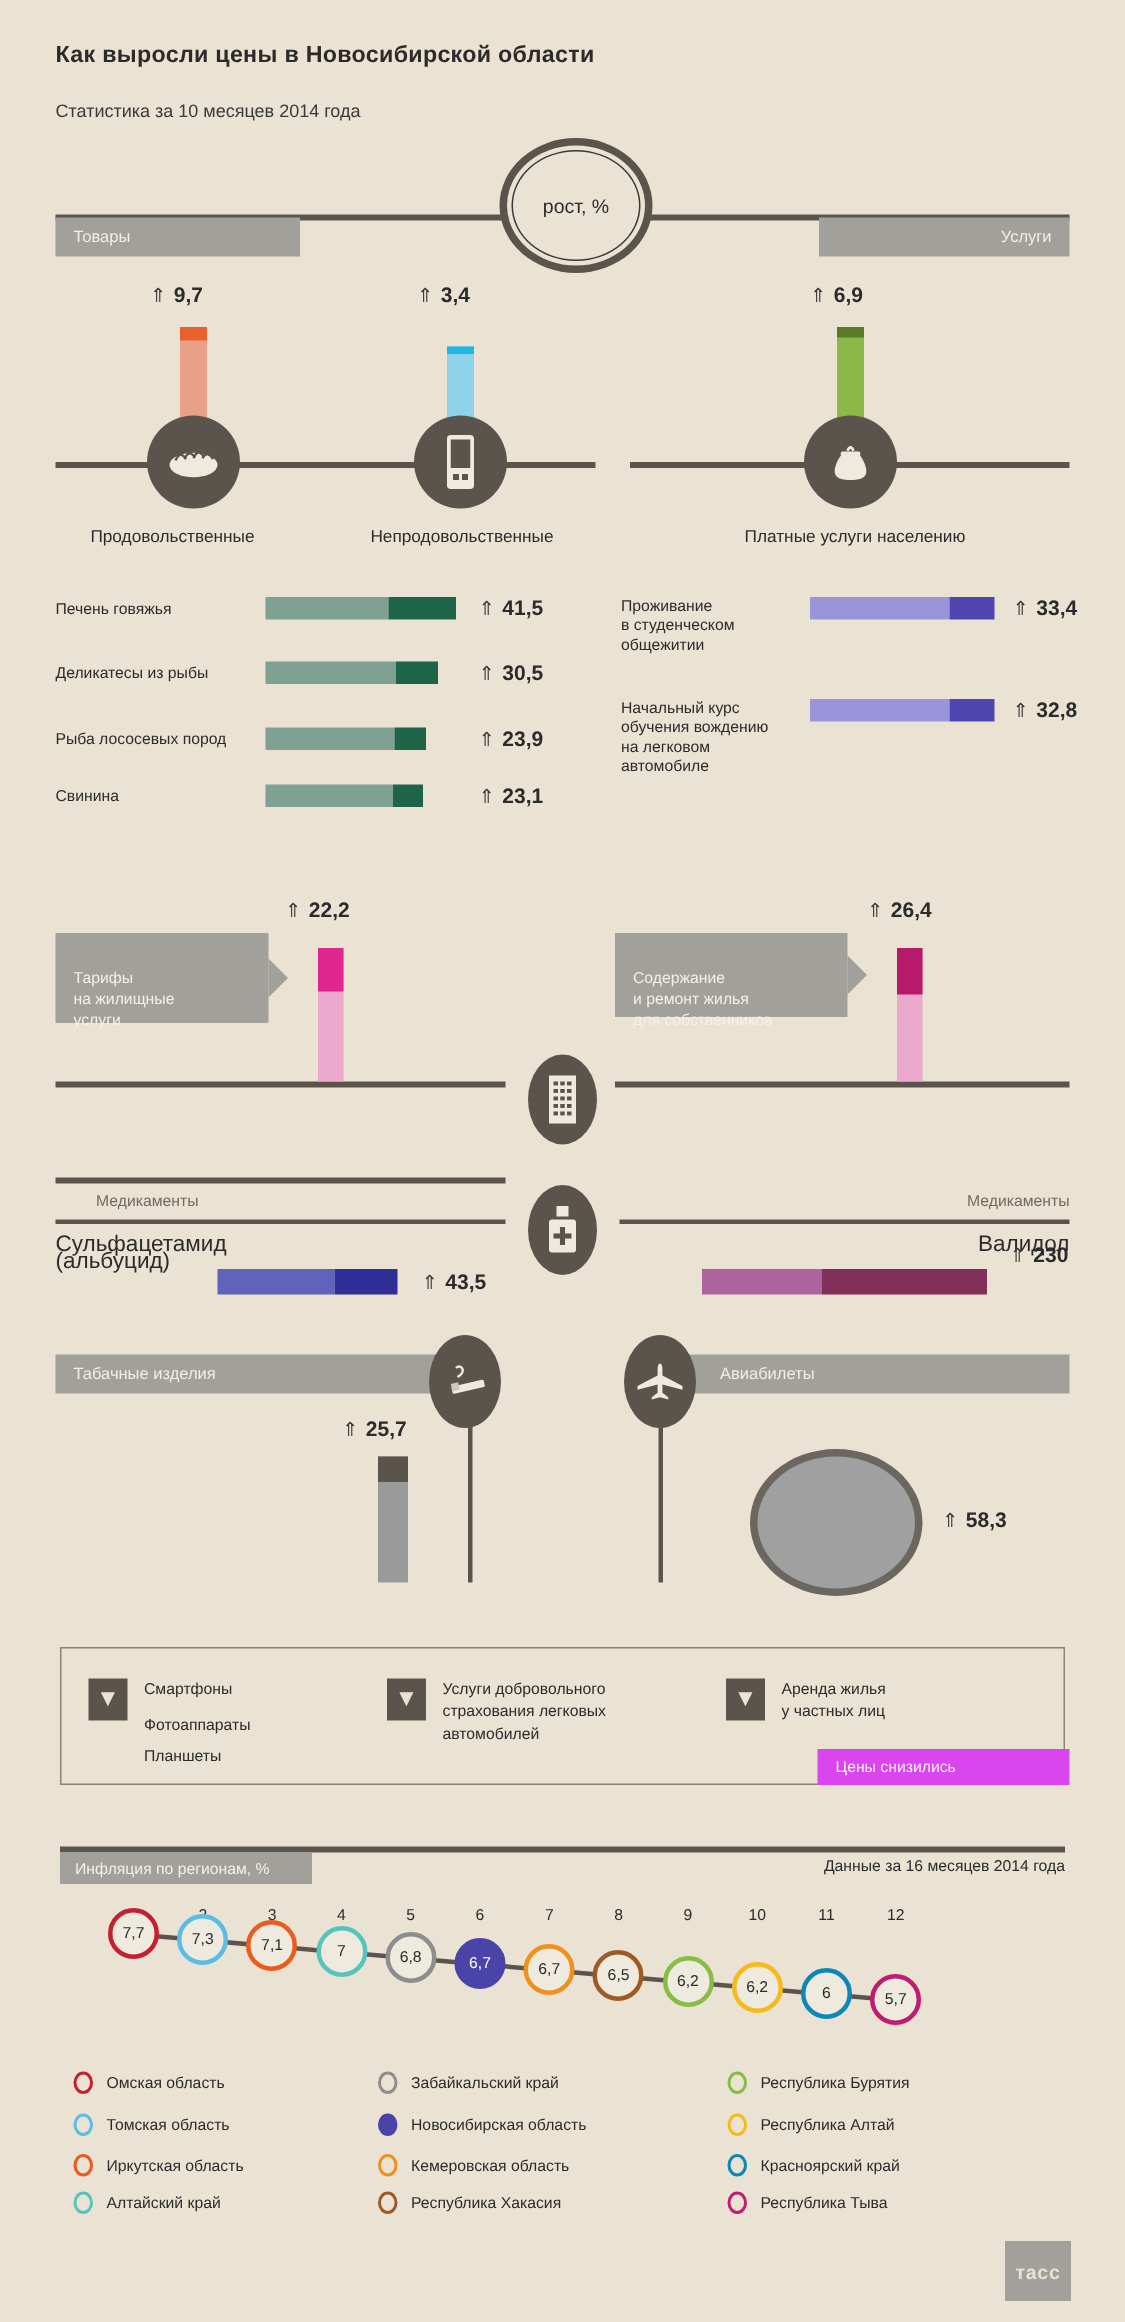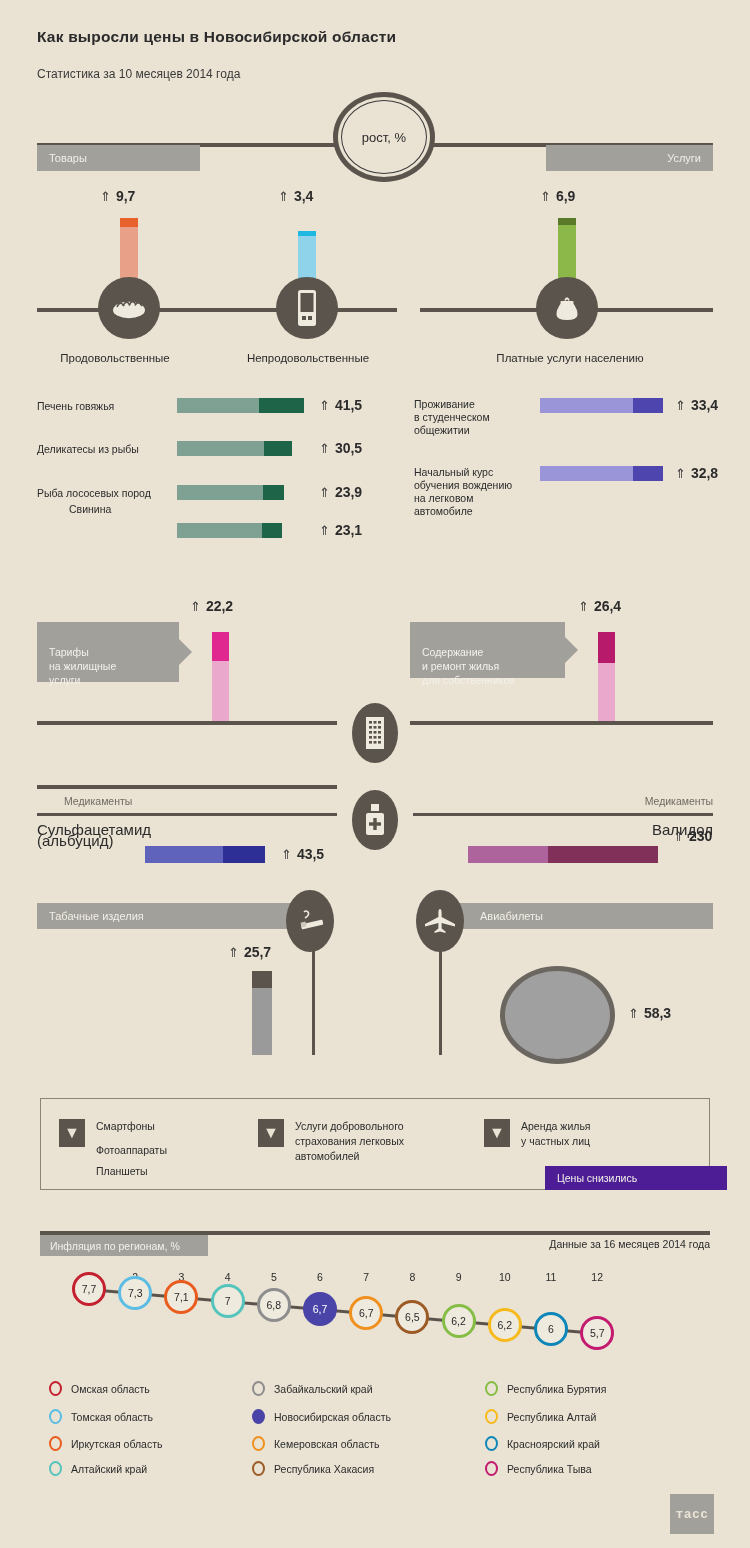--- a/index.html
+++ b/index.html
@@ -48,40 +48,40 @@
     border-top:13px solid transparent;border-bottom:13px solid transparent;border-left:13px solid #a2a09b;}
   
   .medlabel{position:absolute;font-size:15px;line-height:11px;color:#2b2b2b;}
   .thinrail{position:absolute;height:3px;background:#5a544c;}
   .secthead{position:absolute;font-size:10.5px;color:#6f6a62;padding-left:27px;}
   
   #declinebox{left:40px;top:1098px;width:670px;height:92px;border:1.5px solid #8a8470;box-sizing:border-box;}
   .downsq{position:absolute;width:26px;height:28px;background:#5a544c;color:#eae3d4;
           display:flex;align-items:center;justify-content:center;font-size:16px;}
   .declitem{position:absolute;font-size:10.5px;line-height:15px;color:#2b2b2b;}
-  #decline-tag{position:absolute;left:545px;top:1166px;width:182px;height:24px;background:#4c1d95;
+  #decline-tag{position:absolute;left:545px;top:1166px;width:168px;height:24px;background:#d946ef;
     color:#f4f1ea;font-size:10.5px;display:flex;align-items:center;padding-left:12px;box-sizing:border-box;}
   
   #inf-rail{left:40px;top:1231px;width:670px;height:4px;background:#5a544c;}
   #inf-tag{left:40px;top:1235px;width:168px;height:21px;background:#a2a09b;color:#f4f1ea;
            font-size:10.5px;display:flex;align-items:center;padding-left:10px;box-sizing:border-box;}
   #inf-note{right:40px;top:1238px;font-size:10.5px;color:#2b2b2b;}
   .infidx{position:absolute;font-size:10.5px;color:#2b2b2b;text-align:center;width:30px;}
   .circ{position:absolute;width:34px;height:34px;border-radius:50%;background:#efeade;
         border:3px solid #888;display:flex;align-items:center;justify-content:center;
         font-size:10.5px;color:#2b2b2b;box-sizing:border-box;z-index:3;}
   .circ.filled{color:#fff;}
   .conn{position:absolute;height:3px;background:#5a544c;transform-origin:0 50%;z-index:1;}
   
   .lgitem{position:absolute;display:flex;align-items:center;font-size:10.5px;}
   .lgdot{width:13px;height:15px;border-radius:50%;border:2.6px solid #888;box-sizing:border-box;margin-right:9px;flex:0 0 auto;}
   
   #logo{left:670px;top:1494px;width:44px;height:40px;background:#a2a09b;
         display:flex;align-items:center;justify-content:center;}
-  #logo span{color:#eae3d4;font-size:13px;font-weight:bold;letter-spacing:.5px;font-family:Liberation Mono, monospace;}
+  #logo span{color:#eae3d4;font-size:13px;font-weight:bold;letter-spacing:.5px;}
 </style>
 </head>
 <body>
 
 <div class="abs" id="title">Как выросли цены в Новосибирской области</div>
 <div class="abs" id="subtitle">Статистика за 10 месяцев 2014 года</div>
 
 <div class="rail" style="left:37px;top:143px;width:320px;"></div>
 <div class="rail" style="left:410px;top:143px;width:303px;"></div>
 <div class="tagbar l" style="left:37px;top:145px;width:163px;">
@@ -162,21 +162,21 @@
 
 <div class="hrow-label" style="left:37px;top:487px;">Рыба лососевых пород</div>
 <div class="hbar" style="left:177px;top:485px;width:107px;">
   <div class="seg1" style="width:86px;background:#7fa193;"></div>
     <div class="seg2" style="width:21px;background:#1d6449;"></div>
 </div>
 <div class="hval" style="left:319px;top:484px;">
   <span class="uparrow">⇑</span><span>23,9</span>
 </div>
 
-<div class="hrow-label" style="left:37px;top:503px;margin-left:32px;">Свинина</div>
+<div class="hrow-label" style="left:37px;top:525px;">Свинина</div>
 <div class="hbar" style="left:177px;top:523px;width:105px;">
   <div class="seg1" style="width:85px;background:#7fa193;"></div>
     <div class="seg2" style="width:20px;background:#1d6449;"></div>
 </div>
 <div class="hval" style="left:319px;top:522px;">
   <span class="uparrow">⇑</span><span>23,1</span>
 </div>
 
 <div class="hrow-label" style="left:414px;top:398px;white-space:pre-line;">Проживание
 в студенческом

